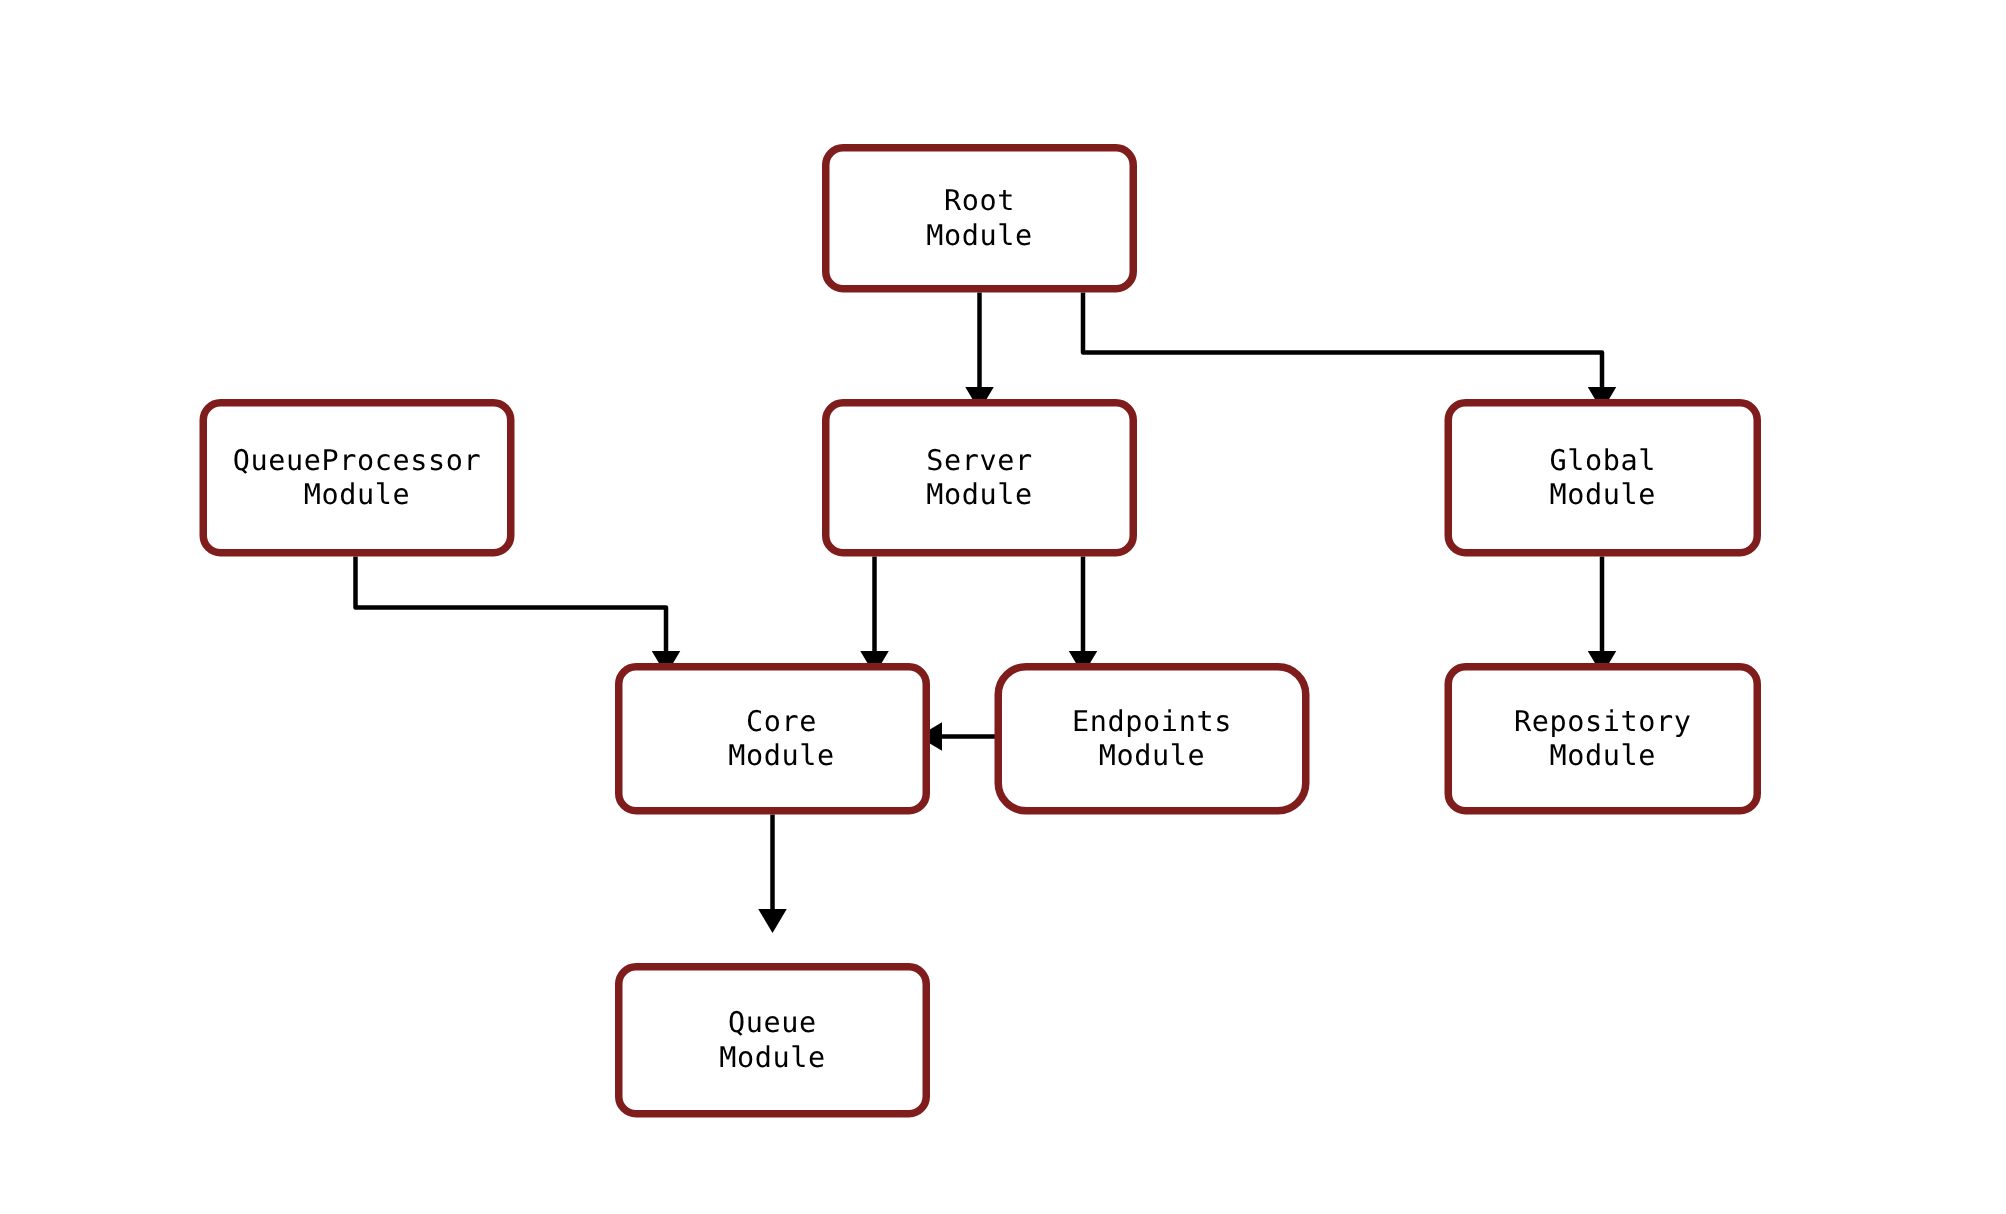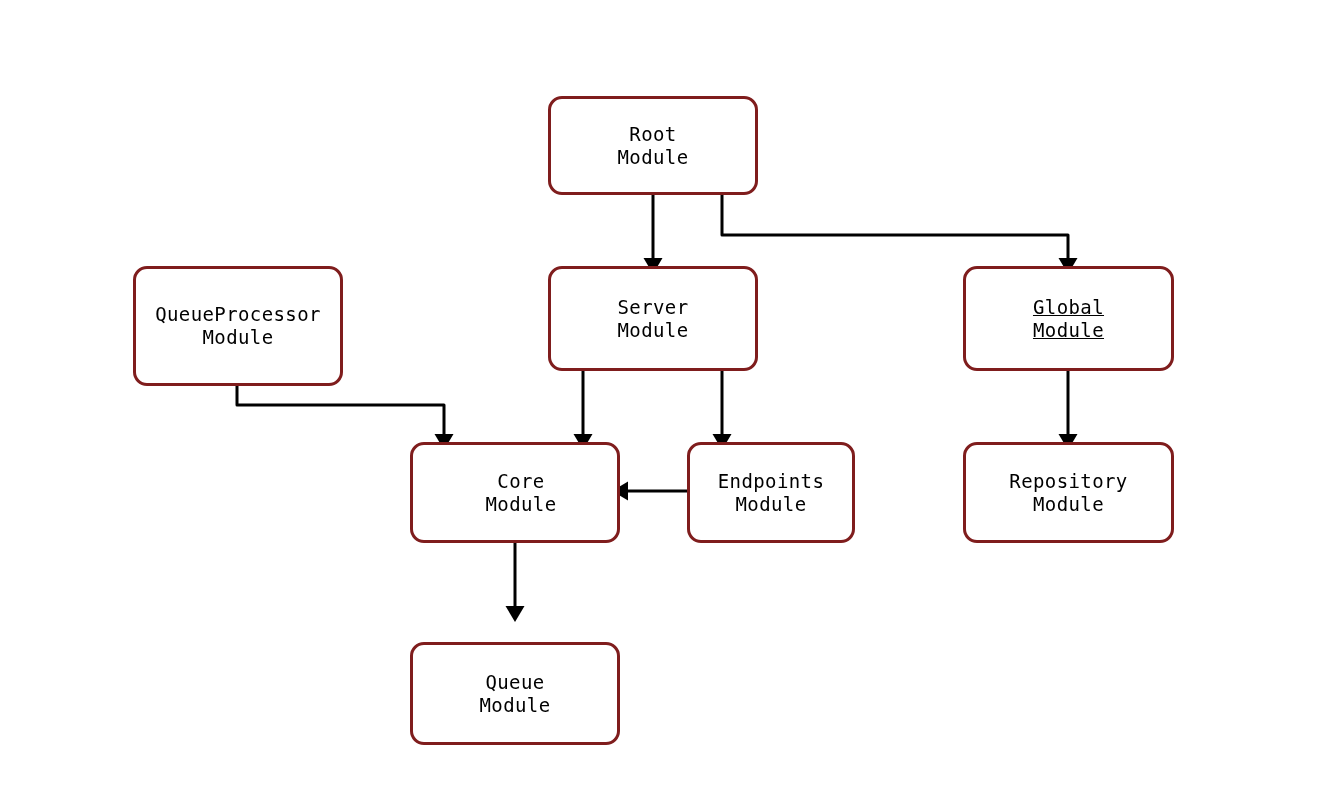--- a/index.html
+++ b/index.html
@@ -23,21 +23,21 @@
   #edge-layer {
     position: absolute;
     left: 0;
     top: 0;
     width: 1337px;
     height: 809px;
   }
   .node {
     position: absolute;
     box-sizing: border-box;
-    border: 3px solid #7f1d1d;
+    border: 5px solid #7f1d1d;
     border-radius: 14px;
     background: #ffffff;
     display: flex;
     flex-direction: column;
     align-items: center;
     justify-content: center;
     z-index: 2;
   }
   .node-line {
     font-family: "DejaVu Sans Mono", "Liberation Mono", monospace;
@@ -78,37 +78,37 @@
         <polygon points="628,481.5 628,500.5 612,491"></polygon>
         <polygon points="505.5,606 524.5,606 515,622"></polygon>
       </g>
   </svg>
 
   <div id="node-layer">
       <div class="node" style="left: 548px; top: 96px; width: 210px; height: 99px;">
         <div class="node-line">Root</div>
         <div class="node-line">Module</div>
       </div>
-      <div class="node" style="left: 133px; top: 266px; width: 210px; height: 120px;">
+      <div class="node" style="left: 133px; top: 266px; width: 210px; height: 105px;">
         <div class="node-line">QueueProcessor</div>
         <div class="node-line">Module</div>
       </div>
       <div class="node" style="left: 548px; top: 266px; width: 210px; height: 105px;">
         <div class="node-line">Server</div>
         <div class="node-line">Module</div>
       </div>
-      <div class="node" style="left: 963px; top: 266px; width: 211px; height: 105px; text-decoration: underline;">
+      <div class="node" style="left: 963px; top: 266px; width: 211px; height: 105px;">
         <div class="node-line">Global</div>
         <div class="node-line">Module</div>
       </div>
       <div class="node" style="left: 410px; top: 442px; width: 210px; height: 101px; padding-left: 12px;">
         <div class="node-line">Core</div>
         <div class="node-line">Module</div>
       </div>
-      <div class="node" style="left: 687px; top: 442px; width: 168px; height: 101px;">
+      <div class="node" style="left: 663px; top: 442px; width: 210px; height: 101px; border-radius: 21px;">
         <div class="node-line">Endpoints</div>
         <div class="node-line">Module</div>
       </div>
       <div class="node" style="left: 963px; top: 442px; width: 211px; height: 101px;">
         <div class="node-line">Repository</div>
         <div class="node-line">Module</div>
       </div>
       <div class="node" style="left: 410px; top: 614px; width: 210px; height: 103px; margin-top: 28px;">
         <div class="node-line">Queue</div>
         <div class="node-line">Module</div>

